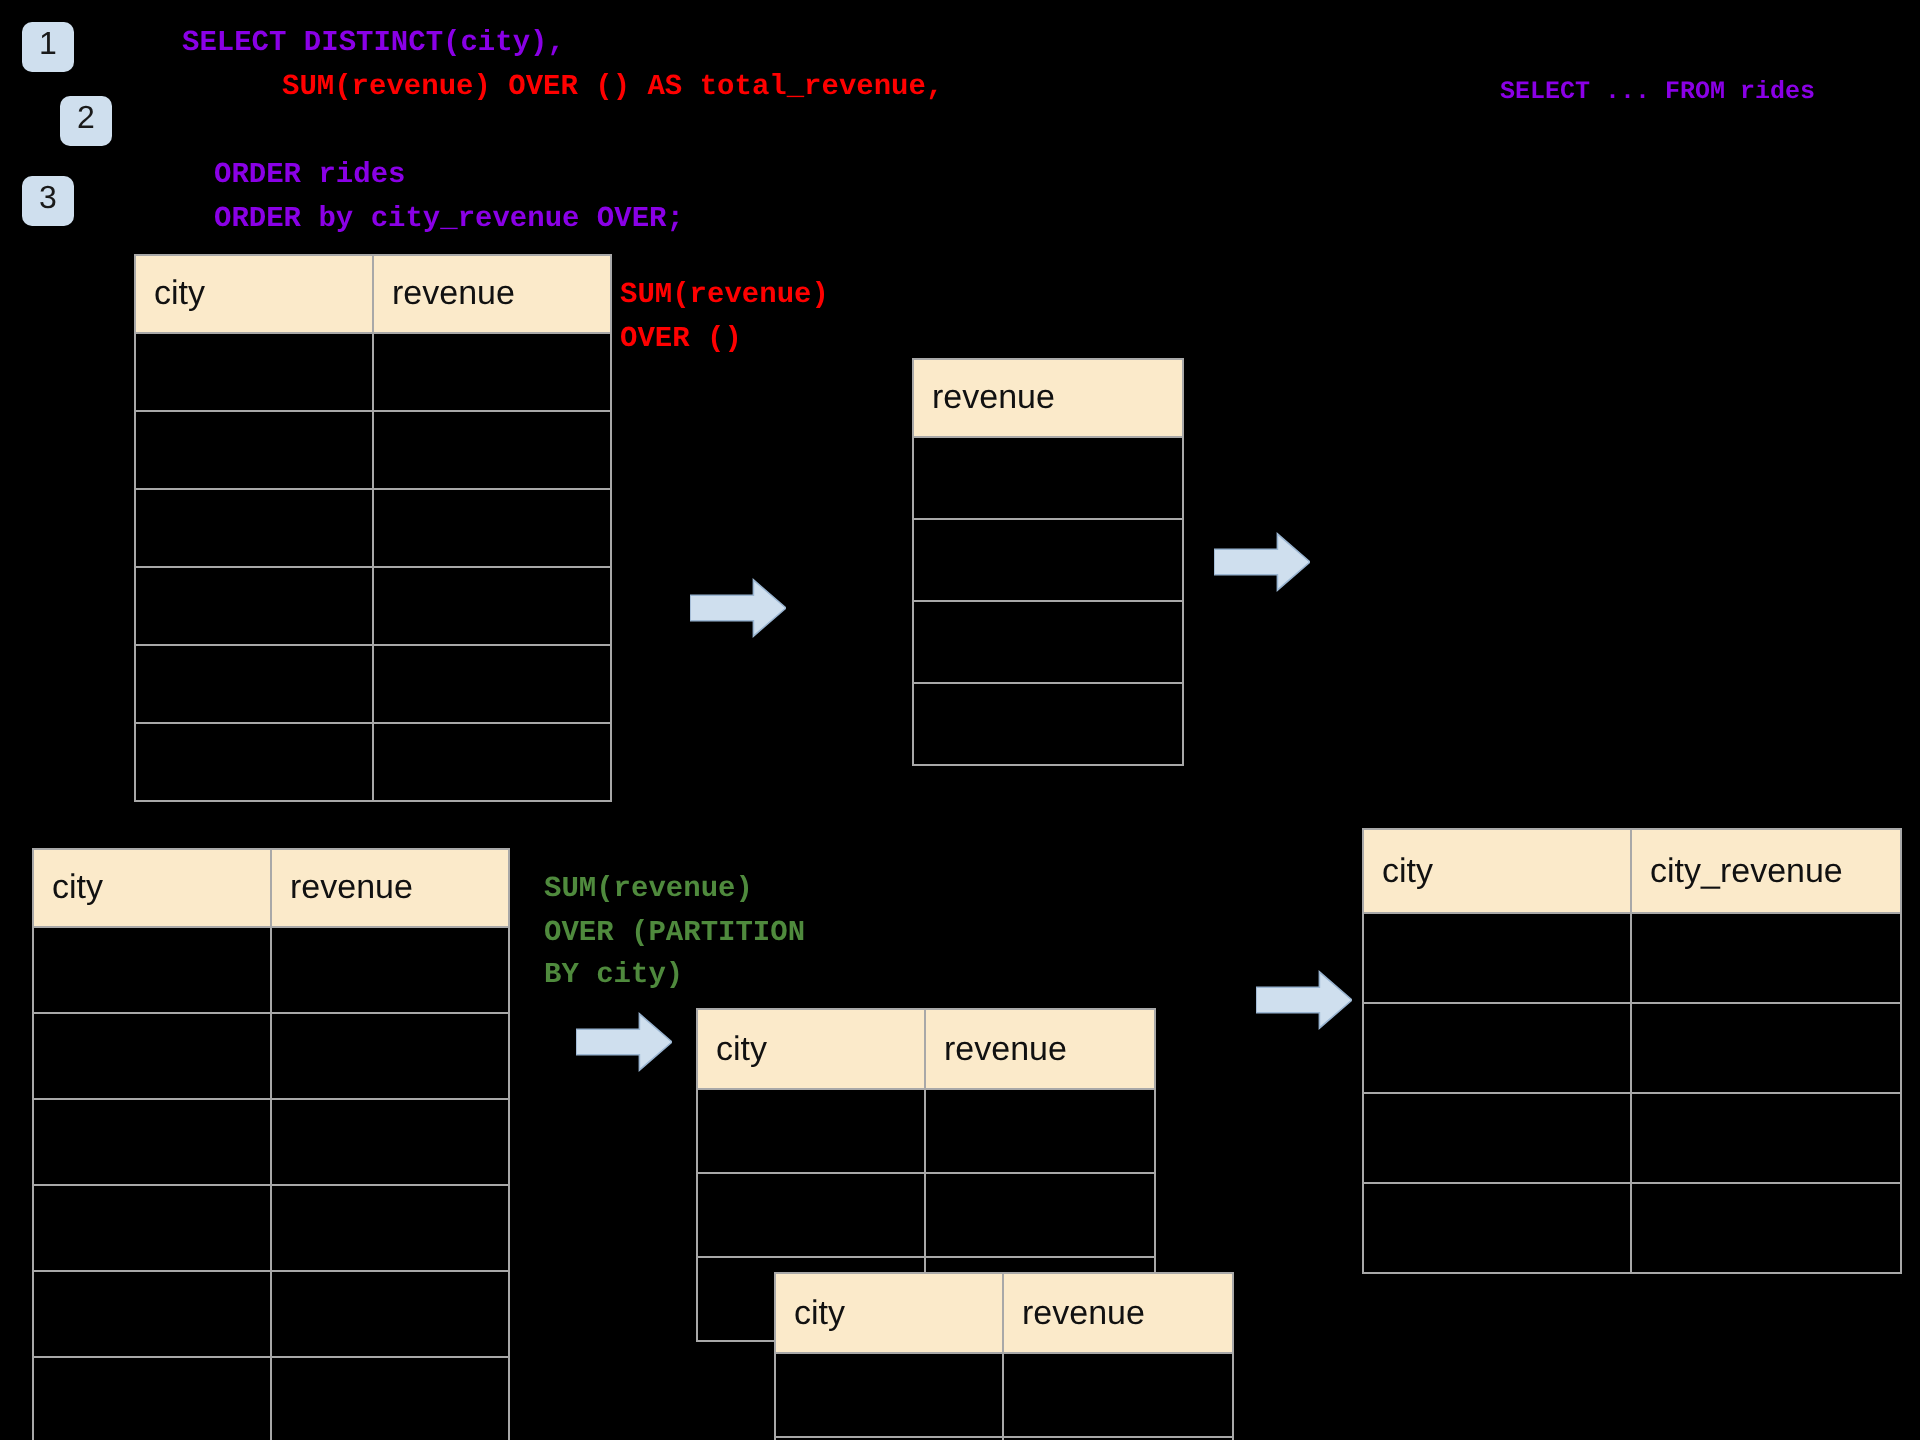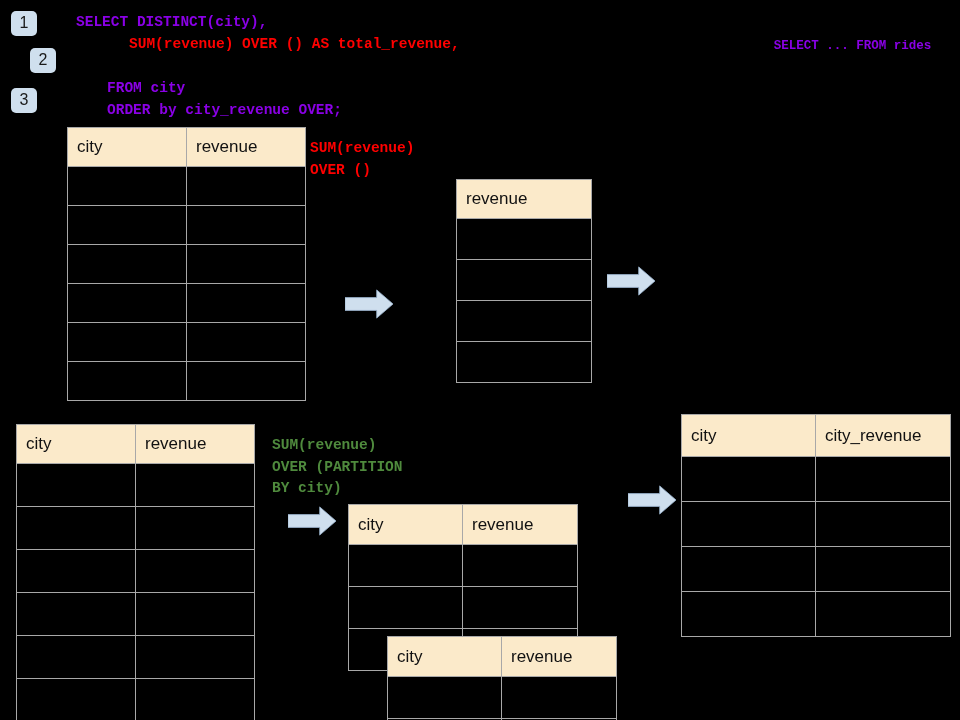--- a/index.html
+++ b/index.html
@@ -29,37 +29,36 @@
   
   .sql{
     position:absolute;
     font-family:"Liberation Mono", monospace;
     font-weight:bold;
     font-size:14.5px;
     line-height:21.5px;
     white-space:pre;
     letter-spacing:0px;
   }
-  .sql-l1{left:76px;top:12px;color:#8a00e6;}
-  .sql-l2{left:129px;top:34px;color:#ff0000;}
+  .sql-l1{left:91px;top:12px;color:#8a00e6;}
+  .sql-l2{left:141px;top:34px;color:#ff0000;}
   .sql-l3{left:129px;top:56px;color:#4f8a3d;}
   .sql-l4{left:107px;top:78px;color:#8a00e6;}
   .sql-l5{left:107px;top:100px;color:#8a00e6;}
 
   .sql-note{
     position:absolute;
     left:750px;top:37px;
     width:205px;
     font-family:"Liberation Mono", monospace;
     font-weight:bold;
     font-size:12.5px;
     line-height:19px;
     color:#8a00e6;
     white-space:pre-wrap;
-    text-align:center;
   }
 
   
   .annot{
     position:absolute;
     font-family:"Liberation Mono", monospace;
     font-weight:bold;
     font-size:14.5px;
     line-height:21.5px;
     white-space:pre;
@@ -96,21 +95,21 @@
 <body>
 
 <div class="stage">
 
   <div class="badge" style="left:11px;top:11px;">1</div>
   <div class="badge" style="left:30px;top:48px;">2</div>
   <div class="badge" style="left:11px;top:88px;">3</div>
 
   <div class="sql sql-l1">SELECT DISTINCT(city),</div>
   <div class="sql sql-l2">SUM(revenue) OVER () AS total_revenue,</div>
-  <div class="sql sql-l4">FROM city</div>
+  <div class="sql sql-l4">ORDER rides</div>
   <div class="sql sql-l5">ORDER by city_revenue OVER;</div>
 
   <div class="sql-note">SELECT ... FROM rides</div>
 
   <div class="annot annot-red">SUM(revenue)
 OVER ()</div>
   <div class="annot annot-green">SUM(revenue)
 OVER (PARTITION
 BY city)</div>
 

